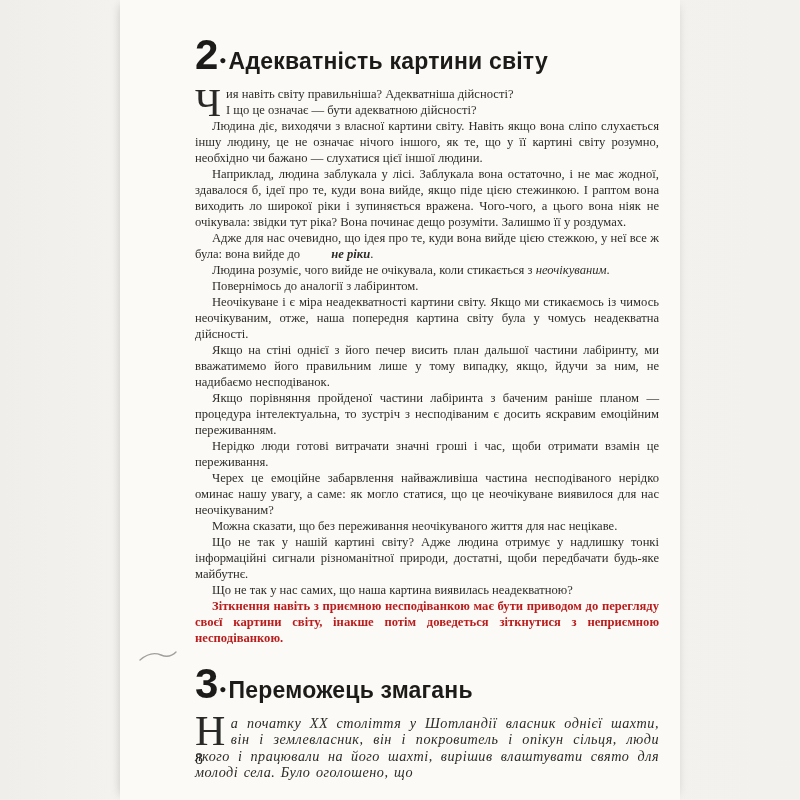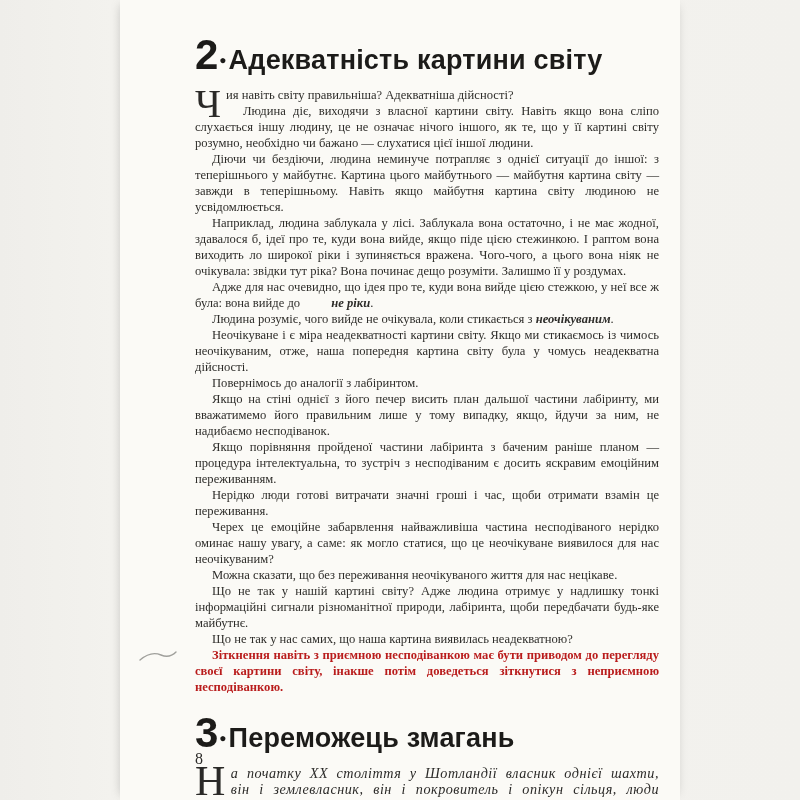--- a/index.html
+++ b/index.html
@@ -39,21 +39,21 @@
     font-weight: bold;
     line-height: 34px;
     letter-spacing: -1px;
   }
   .sec-bullet {
     font-size: 12px;
     transform: translateY(-5px);
     margin: 0 2px 0 2px;
   }
   .sec-title {
-    font-size: 27px;
+    font-size: 23px;
     font-weight: bold;
     letter-spacing: 0.2px;
   }
   .body p {
     margin: 0;
     text-align: justify;
     font-size: 12.6px;
     line-height: 16px;
     color: #2e2d2a;
   }
@@ -104,34 +104,33 @@
 
     <div class="content">
 
       <section>
         <h2 class="sec-head">
           <span class="sec-num">2</span>
           <span class="sec-bullet">●</span>
           <span class="sec-title">Адекватність картини світу</span>
         </h2>
         <div class="body">
-            <p class=""><span class="dropcap">Ч</span><span>ия навіть світу правильніша? Адекватніша дійсності?</span><br></p>
+            <p class=""><span class="dropcap">Ч</span><span>ия навіть світу правильніша? Адекватніша дійсності?</span><br><span>І що це означає — бути адекватною дійсності?</span></p>
             <p class="indent "><span>Людина діє, виходячи з власної картини світу. Навіть якщо вона сліпо слухається іншу людину, це не означає нічого іншого, як те, що у її картині світу розумно, необхідно чи бажано — слухатися цієї іншої людини.</span></p>
-            <p class="indent "><span>Діючи чи бездіючи, людина неминуче потрапляє з однієї ситуації до іншої: з теперішнього у майбутнє. Картина цього майбутнього — майбутня картина світу — завжди в теперішньому. Навіть якщо майбутня картина світу людиною не усвідомлюється.</span></p>
             <p class="indent "><span>Наприклад, людина заблукала у лісі. Заблукала вона остаточно, і не має жодної, здавалося б, ідеї про те, куди вона вийде, якщо піде цією стежинкою. І раптом вона виходить ло широкої ріки і зупиняється вражена. Чого-чого, а цього вона ніяк не очікувала: звідки тут ріка? Вона починає дещо розуміти. Залишмо її у роздумах.</span></p>
             <p class="indent "><span>Адже для нас очевидно, що ідея про те, куди вона вийде цією стежкою, у неї все ж була: вона вийде до </span><span style="font-weight: bold; font-style: italic; margin-left: 28px;">не ріки</span><span>.</span></p>
-            <p class="indent "><span>Людина розуміє, чого вийде не очікувала, коли стикається з </span><span style="font-weight: bold; font-style: italic;">неочікуваним</span><span>.</span></p>
+            <p class="indent "><span>Людина розуміє, чого вийде не очікувала, коли стикається з </span><span style="font-weight: normal; font-style: italic;">неочікуваним</span><span>.</span></p>
+            <p class="indent "><span>Повернімось до аналогії з лабіринтом.</span></p>
             <p class="indent "><span>Неочікуване і є міра неадекватності картини світу. Якщо ми стикаємось із чимось неочікуваним, отже, наша попередня картина світу була у чомусь неадекватна дійсності.</span></p>
-            <p class="indent "><span>Повернімось до аналогії з лабіринтом.</span></p>
             <p class="indent "><span>Якщо на стіні однієї з його печер висить план дальшої частини лабіринту, ми вважатимемо його правильним лише у тому випадку, якщо, йдучи за ним, не надибаємо несподіванок.</span></p>
             <p class="indent "><span>Якщо порівняння пройденої частини лабіринта з баченим раніше планом — процедура інтелектуальна, то зустріч з несподіваним є досить яскравим емоційним переживанням.</span></p>
             <p class="indent "><span>Нерідко люди готові витрачати значні гроші і час, щоби отримати взамін це переживання.</span></p>
             <p class="indent "><span>Черех це емоційне забарвлення найважливіша частина несподіваного нерідко оминає нашу увагу, а саме: як могло статися, що це неочікуване виявилося для нас неочікуваним?</span></p>
             <p class="indent "><span>Можна сказати, що без переживання неочікуваного життя для нас нецікаве.</span></p>
-            <p class="indent "><span>Що не так у нашій картині світу? Адже людина отримує у надлишку тонкі інформаційні сигнали різноманітної природи, лабіринта, щоби передбачати будь-яке майбутнє.</span></p>
+            <p class="indent "><span>Що не так у нашій картині світу? Адже людина отримує у надлишку тонкі інформаційні сигнали різноманітної природи, достатні, щоби передбачати будь-яке майбутнє.</span></p>
             <p class="indent "><span>Що не так у нас самих, що наша картина виявилась неадекватною?</span></p>
             <p class="indent bd"><span>Зіткнення навіть з приємною несподіванкою має бути приводом до перегляду своєї картини світу, інакше потім доведеться зіткнутися з неприємною несподіванкою.</span></p>
           </div>
       </section>
 
       <section class="sec3">
         <h2 class="sec-head">
           <span class="sec-num">3</span>
           <span class="sec-bullet">●</span>
           <span class="sec-title">Переможець змагань</span>

